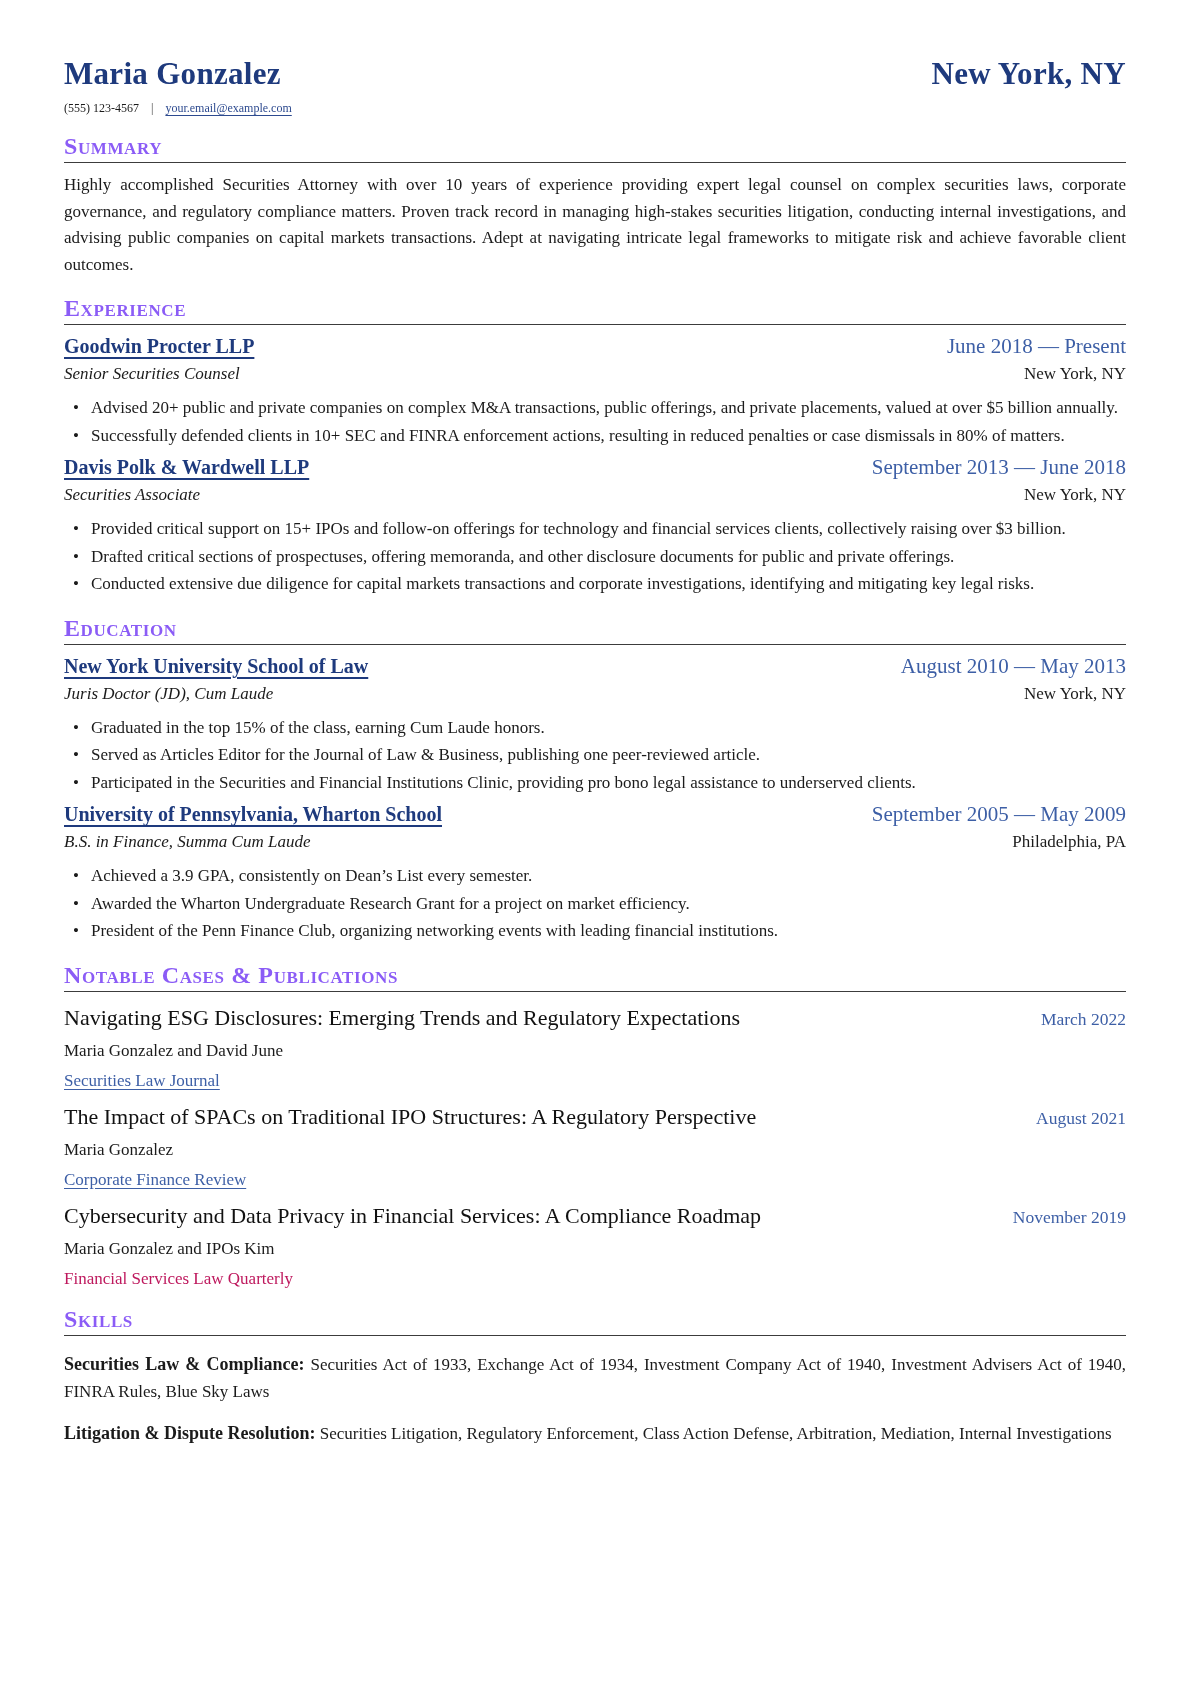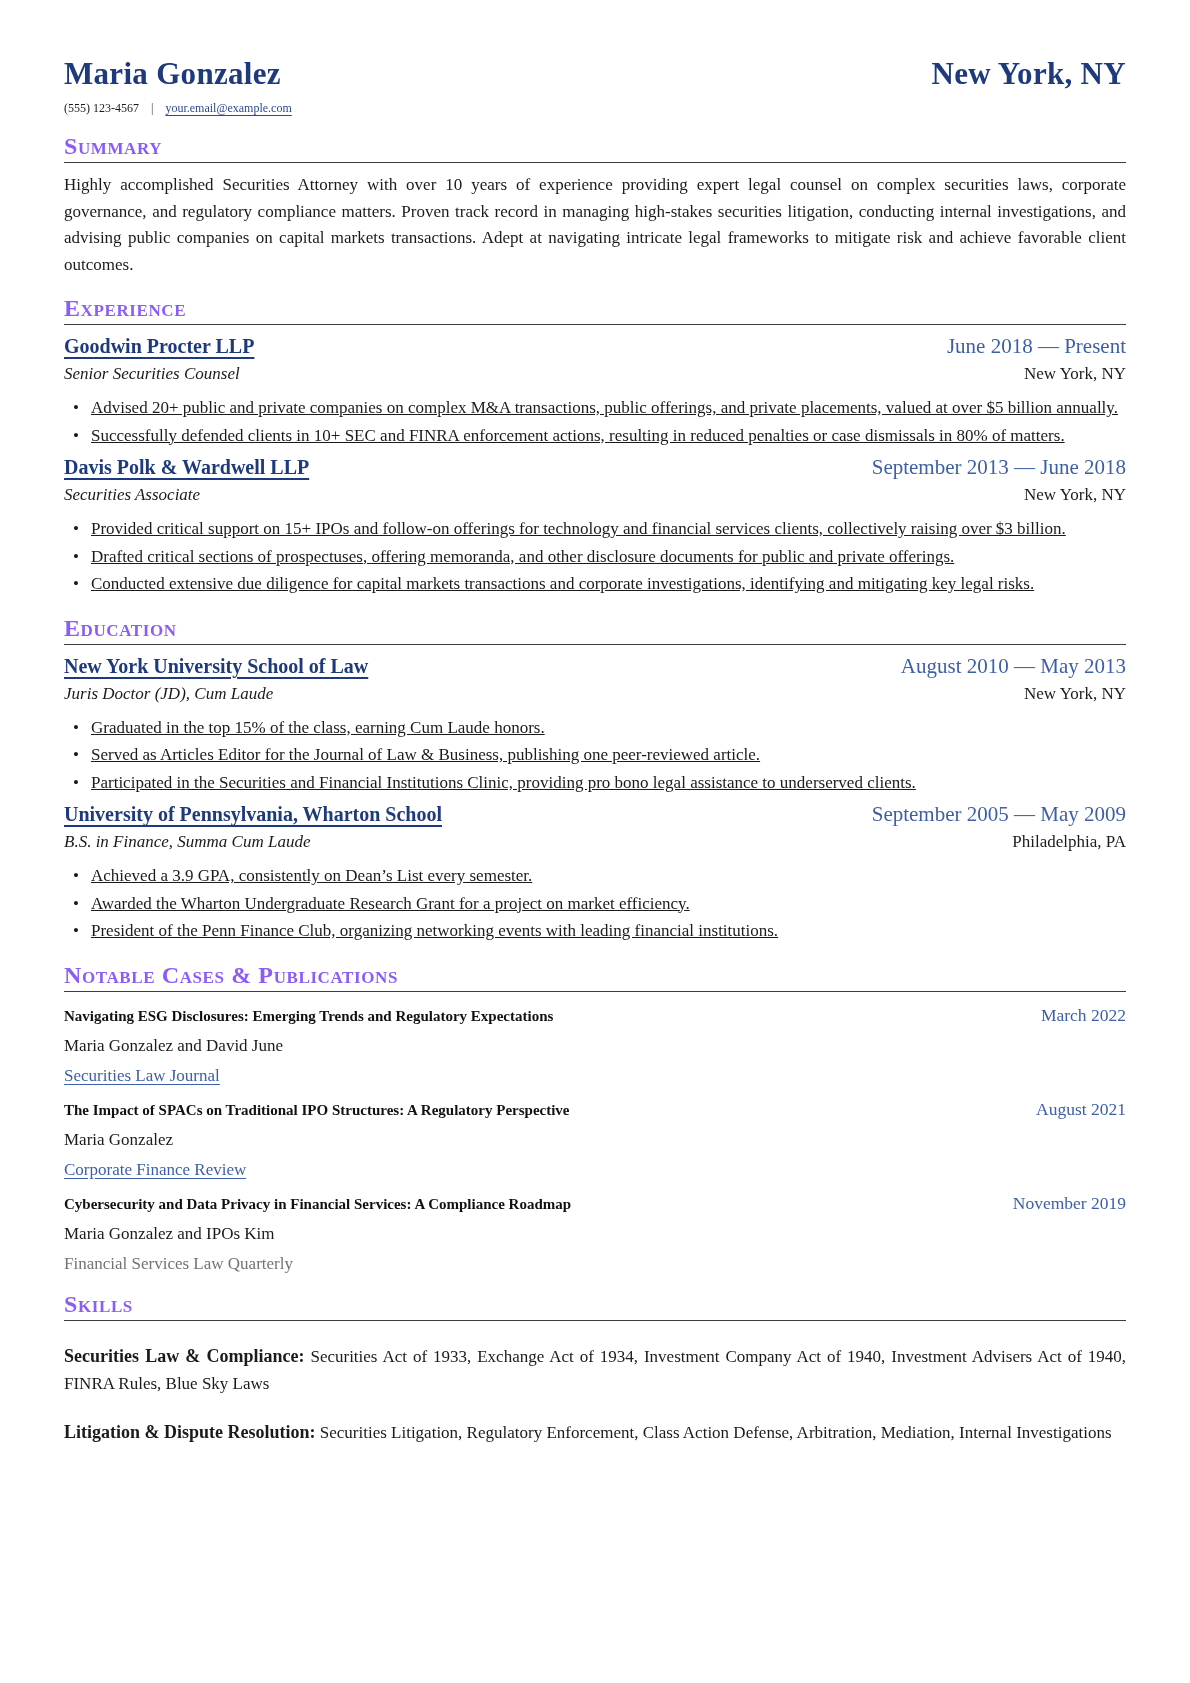--- a/index.html
+++ b/index.html
@@ -86,51 +86,50 @@
   ul.bullets {
     list-style: none;
     margin: 11px 0 4px 0;
   }
   ul.bullets li {
     position: relative;
     padding-left: 27px;
     text-align: justify;
     line-height: 26.5px;
     margin-bottom: 1px;
-    text-decoration: underline;
   }
   ul.bullets li::before {
     content: "\2022";
     position: absolute;
     left: 9px;
     top: 0;
     font-size: 17px;
   }
   
   .pub { margin-top: 13px; }
   .pub:first-of-type { margin-top: 10px; }
   .pub-head {
     display: flex;
     justify-content: space-between;
     align-items: baseline;
   }
-  .pub-title { font-size: 15px; font-weight: 700; color: #111; text-align: right; }
+  .pub-title { font-size: 22px; font-weight: 400; color: #111; text-align: right; }
   .pub-date { color: #3d5fa6; font-size: 17.5px; white-space: nowrap; padding-left: 20px; }
   .pub-authors { margin-top: 10px; }
   .pub-journal { margin-top: 10px; }
   a.journal-link {
     color: #3d5fa6;
     text-decoration: underline;
     text-underline-offset: 3px;
     cursor: pointer;
   }
-  .journal-plain { color: #737373; }
+  .journal-plain { color: #be185d; }
   
   .skill-line {
-    margin-top: 22px;
+    margin-top: 15px;
     text-align: justify;
     line-height: 27px;
   }
   .skill-label { font-weight: 700; font-size: 18px; }
 </style>
 </head>
 <body>
 
 <div class="header-row">
   <div class="name">Maria Gonzalez</div>

